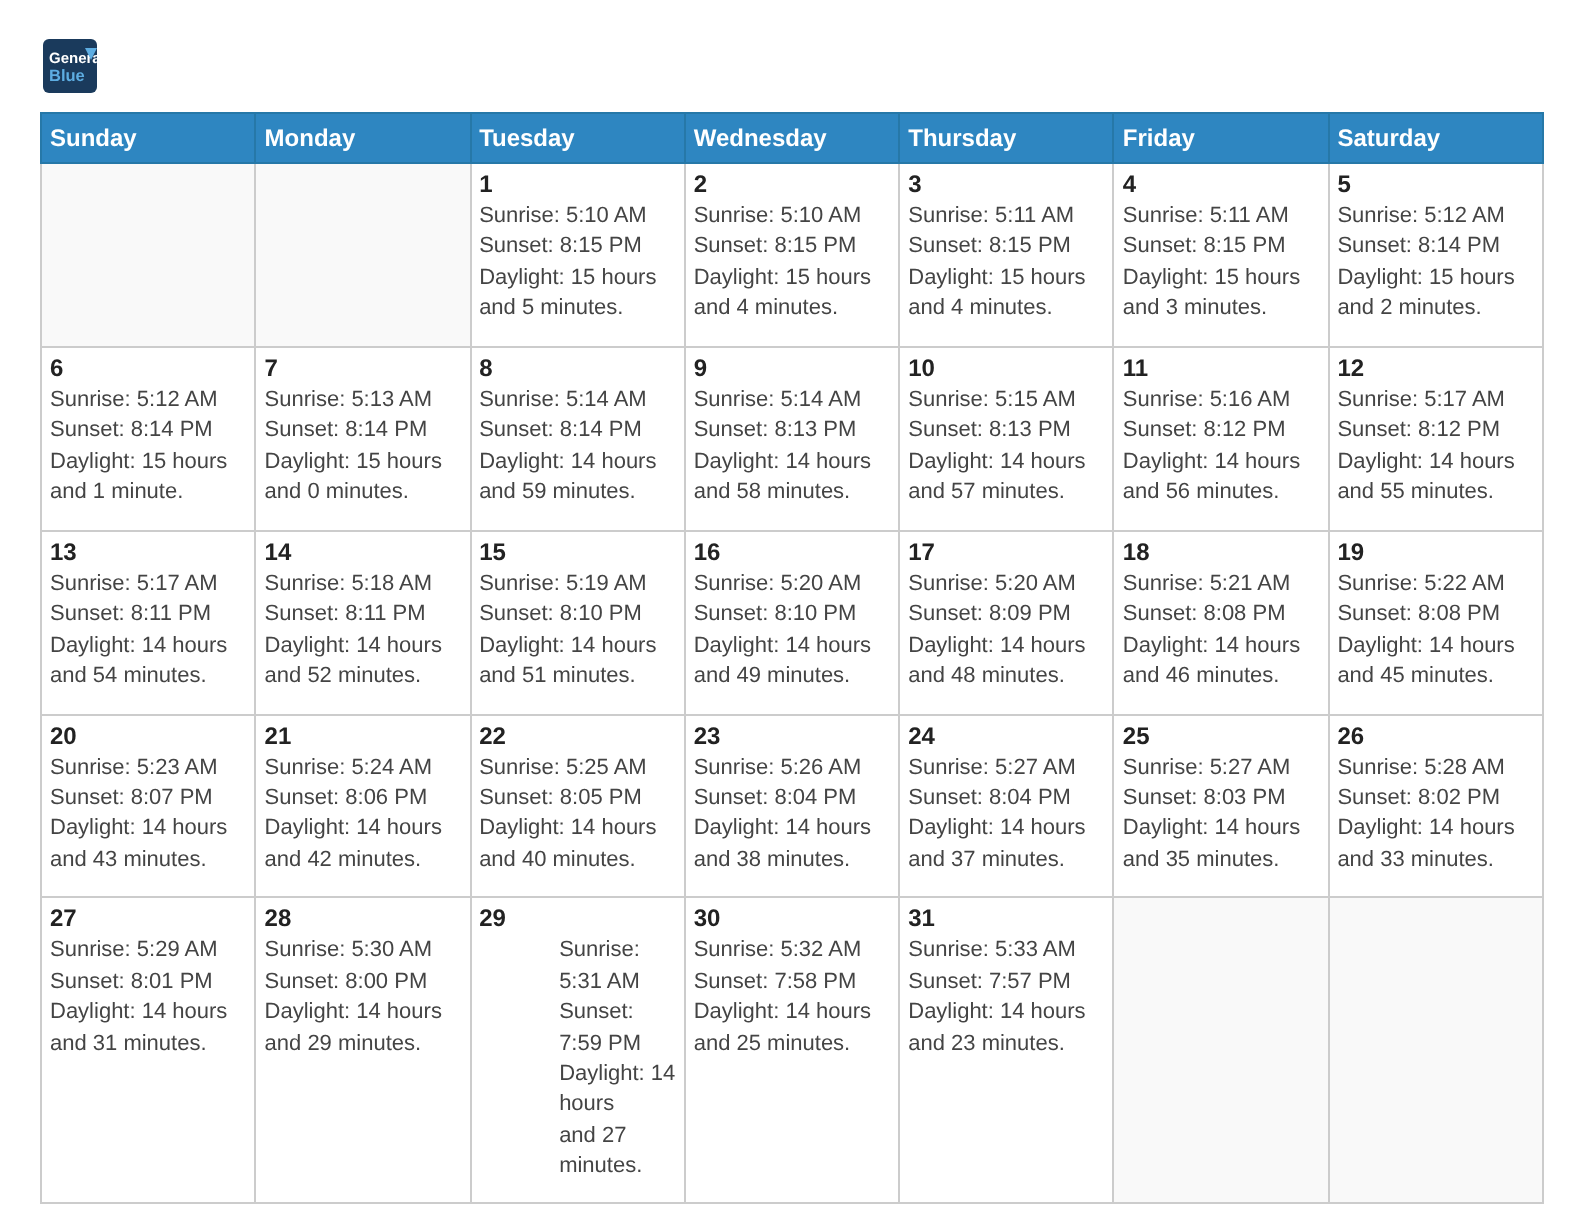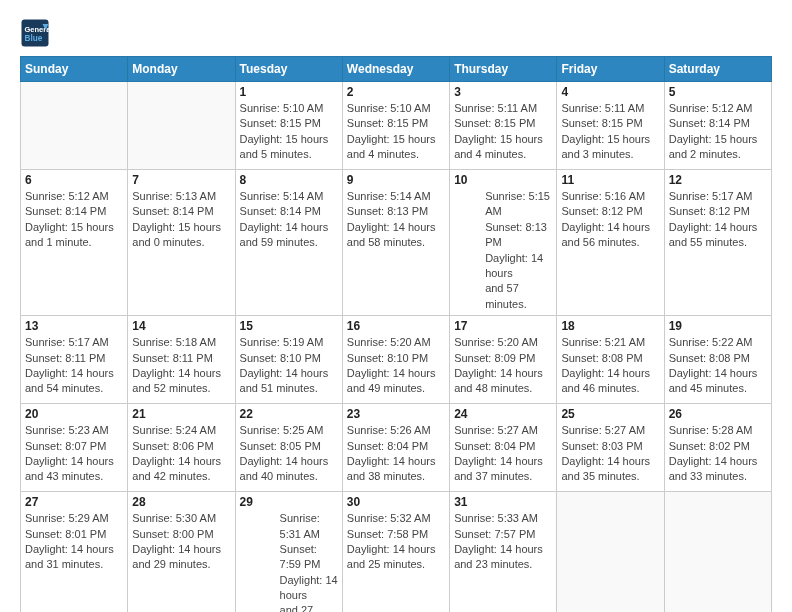--- a/index.html
+++ b/index.html
@@ -182,21 +182,21 @@
           </td>
           <td>
             <div class="day-num">9</div>
             <div class="cell-info" style="white-space: pre-line;">Sunrise: 5:14 AM
 Sunset: 8:13 PM
 Daylight: 14 hours
 and 58 minutes.</div>
           </td>
           <td>
             <div class="day-num">10</div>
-            <div class="cell-info" style="white-space: pre-line; margin-left: 31px;">Sunrise: 5:15 AM
+            <div class="cell-info" style="white-space: pre-line;">Sunrise: 5:15 AM
 Sunset: 8:13 PM
 Daylight: 14 hours
 and 57 minutes.</div>
           </td>
           <td>
             <div class="day-num">11</div>
             <div class="cell-info" style="white-space: pre-line;">Sunrise: 5:16 AM
 Sunset: 8:12 PM
 Daylight: 14 hours
 and 56 minutes.</div>

